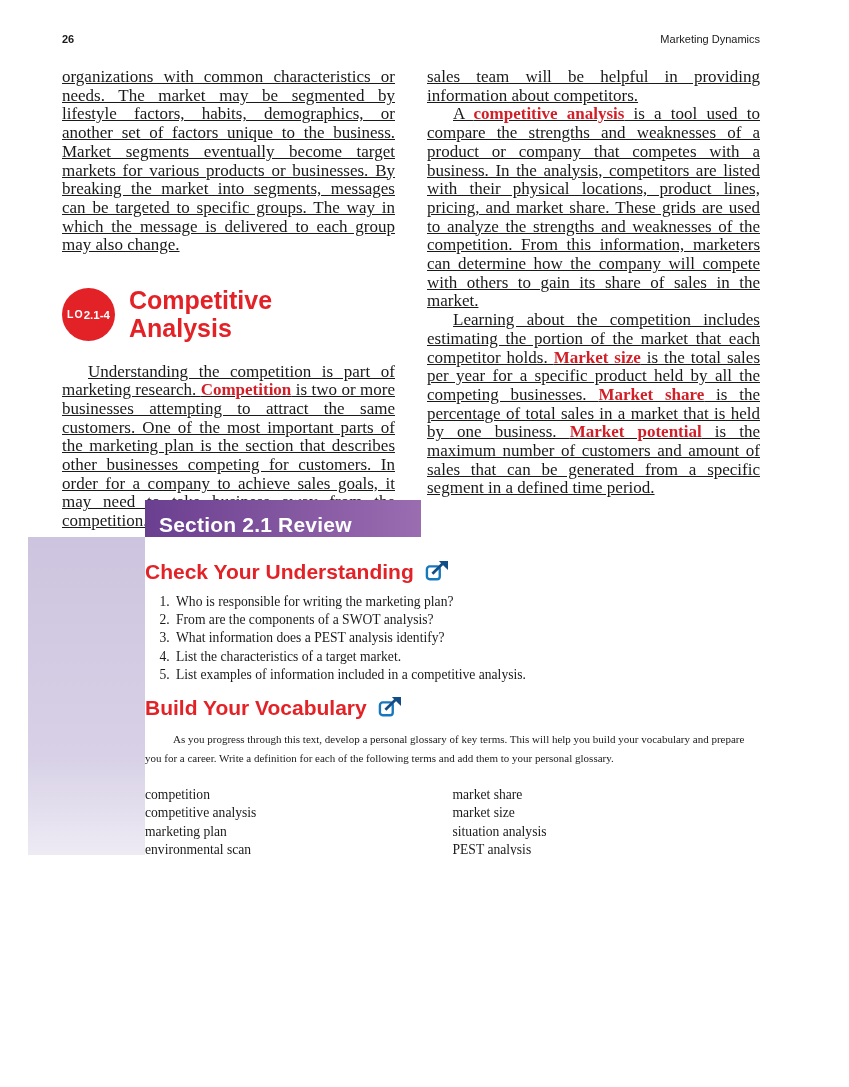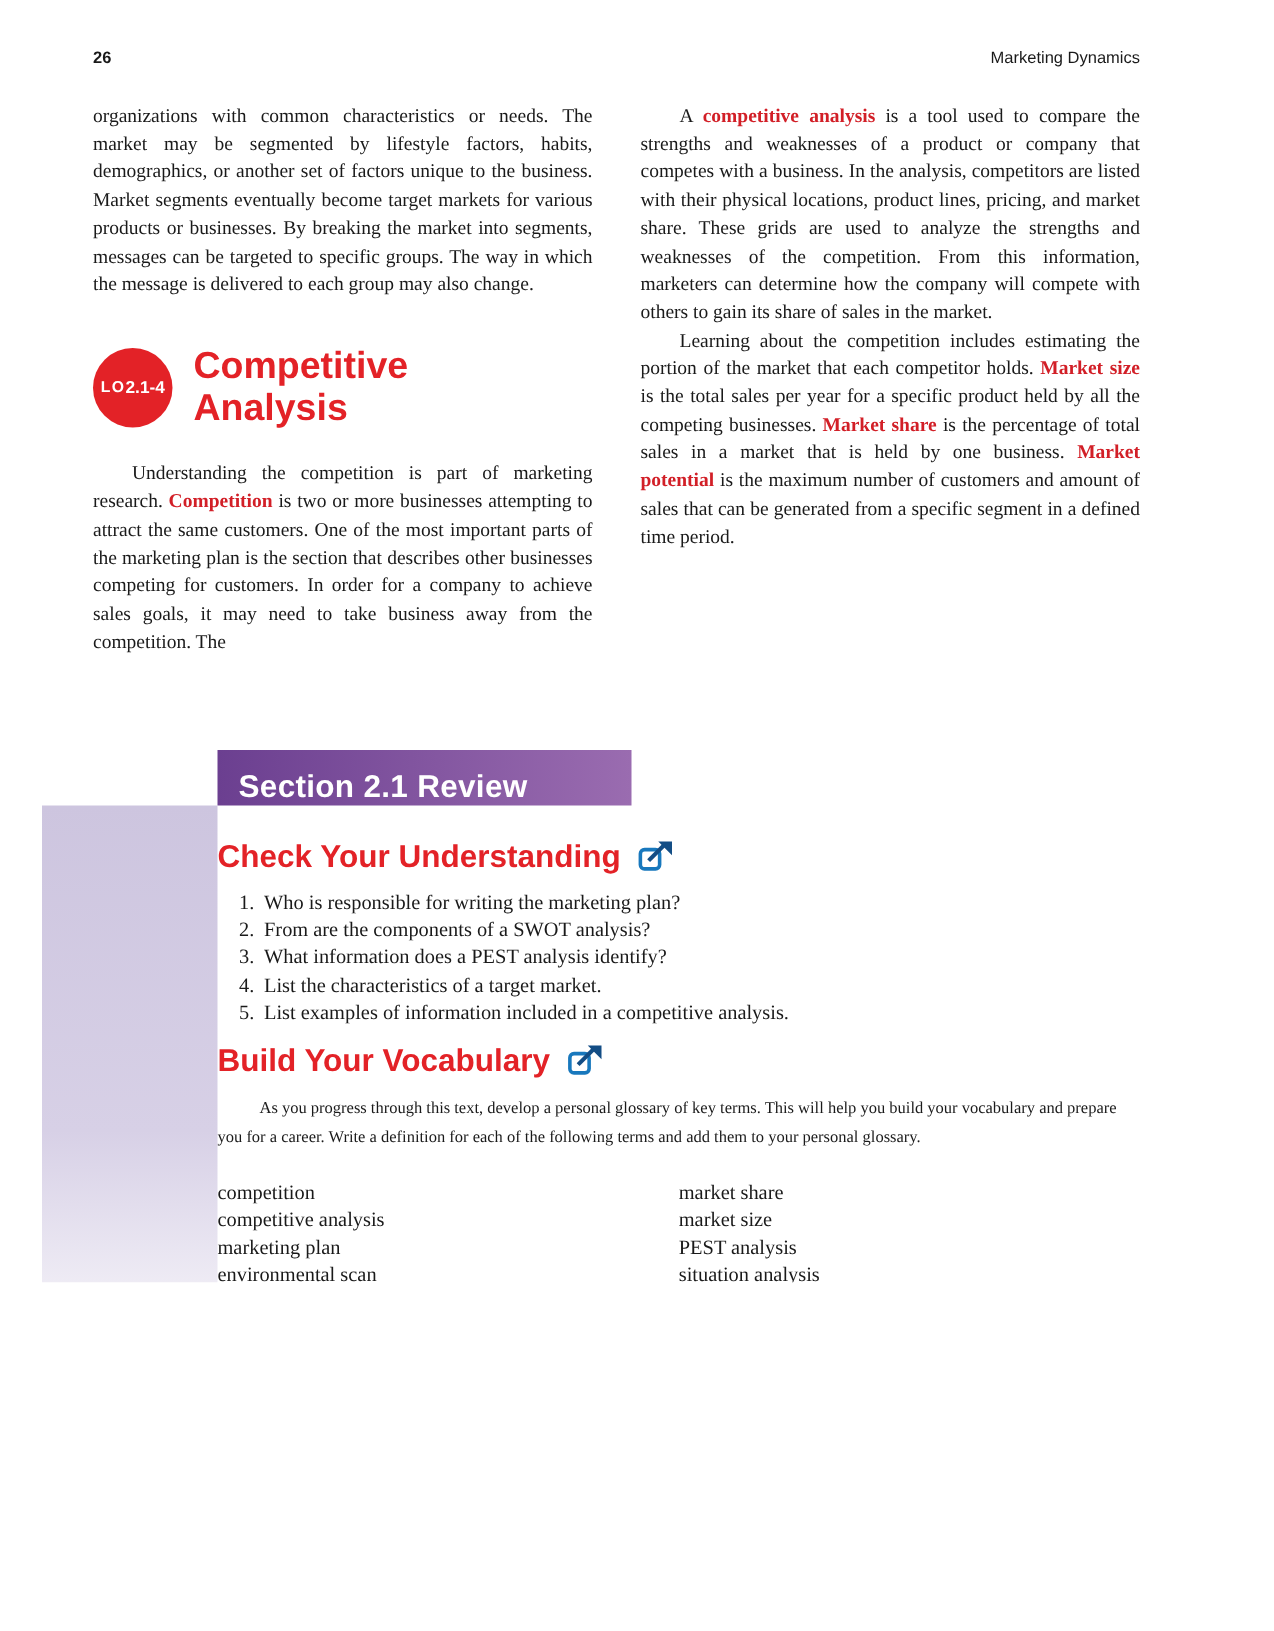--- a/index.html
+++ b/index.html
@@ -30,23 +30,24 @@
   
   .columns {
     position: absolute;
     top: 68px; left: 62px;
     width: 698px;
     display: flex;
     gap: 32px;
   }
   .col { flex: 1 1 0; }
   .body-text {
-    font-size: 13px;
+    font-size: 17px;
     line-height: 18.7px;
     text-align: justify;
+    text-decoration: underline;
   }
   .body-text.indent { text-indent: 26px; }
   .key-term { font-weight: bold; color: #d21f27; }
   .run { font-weight: normal; }
 
   .lo-heading-row {
     display: flex;
     align-items: center;
     gap: 14px;
     margin: 31px 0 20px 0;
@@ -164,20 +165,21 @@
           <span class="lo-label">LO</span>
           <span class="lo-number">2.1-4</span>
         </div>
         <h2 class="section-heading">Competitive Analysis</h2>
       </div>
 
       <p class="body-text indent"><span class="run">Understanding the competition is part of marketing research. </span><span class="key-term">Competition</span><span class="run"> is two or more businesses attempting to attract the same customers. One of the most important parts of the marketing plan is the section that describes other businesses competing for customers. In order for a company to achieve sales goals, it may need to take business away from the competition. The</span></p>
     </div>
 
     <div class="col">
+      <p class="body-text">sales team will be helpful in providing information about competitors.</p>
       <p class="body-text indent"><span class="run">A </span><span class="key-term">competitive analysis</span><span class="run"> is a tool used to compare the strengths and weaknesses of a product or company that competes with a business. In the analysis, competitors are listed with their physical locations, product lines, pricing, and market share. These grids are used to analyze the strengths and weaknesses of the competition. From this information, marketers can determine how the company will compete with others to gain its share of sales in the market.</span></p>
       <p class="body-text indent"><span class="run">Learning about the competition includes estimating the portion of the market that each competitor holds. </span><span class="key-term">Market size</span><span class="run"> is the total sales per year for a specific product held by all the competing businesses. </span><span class="key-term">Market share</span><span class="run"> is the percentage of total sales in a market that is held by one business. </span><span class="key-term">Market potential</span><span class="run"> is the maximum number of customers and amount of sales that can be generated from a specific segment in a defined time period.</span></p>
     </div>
   </div>
 
   <div class="lavender-strip"></div>
 
   <div class="review-banner">
     <span>Section 2.1 Review</span>
   </div>
@@ -221,22 +223,22 @@
           <li>competition</li>
           <li>competitive analysis</li>
           <li>marketing plan</li>
           <li>environmental scan</li>
           <li>market potential</li>
           <li>market segmentation</li>
         </ul>
       <ul>
           <li>market share</li>
           <li>market size</li>
+          <li>situation analysis</li>
           <li>PEST analysis</li>
-          <li>situation analysis</li>
           <li>SWOT analysis</li>
         </ul>
     </div>
 
   </div>
 
   <div class="copyright">Copyright Goodheart-Willcox Co., Inc.</div>
 
 </div>
 

